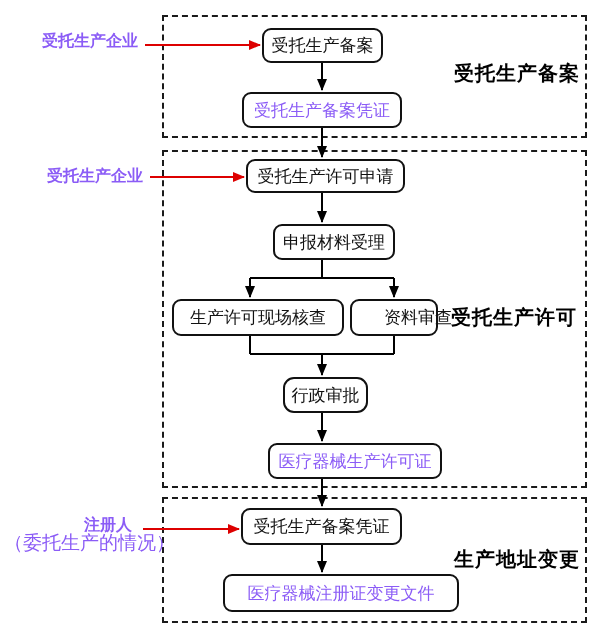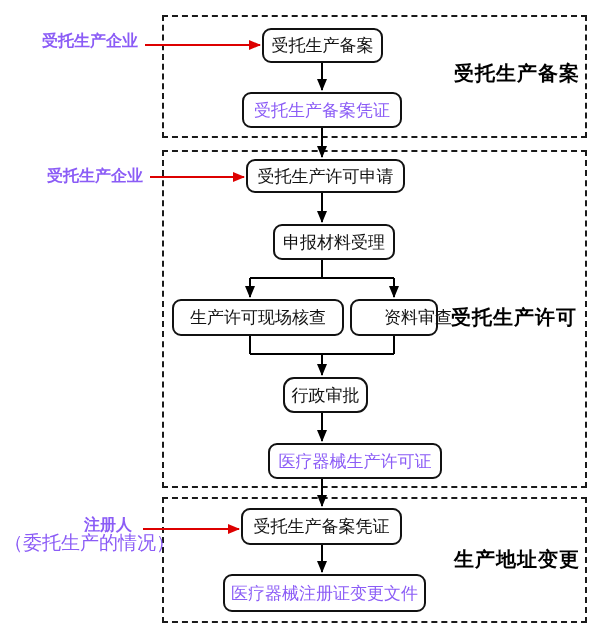--- a/index.html
+++ b/index.html
@@ -123,15 +123,15 @@
 
   <div class="node" style="left:262px; top:28px; width:121px; height:35px;">受托生产备案</div>
   <div class="node result" style="left:242px; top:92px; width:160px; height:36px;">受托生产备案凭证</div>
   <div class="node" style="left:246px; top:159px; width:159px; height:34px;">受托生产许可申请</div>
   <div class="node" style="left:273px; top:224px; width:122px; height:36px;">申报材料受理</div>
   <div class="node" style="left:172px; top:299px; width:172px; height:37px;">生产许可现场核查</div>
   <div class="node" style="left:350px; top:299px; width:88px; height:37px;padding-left:48px;">资料审查</div>
   <div class="node" style="left:283px; top:377px; width:85px; height:36px;border-radius:11px;">行政审批</div>
   <div class="node result" style="left:238px; top:443px; width:174px; height:36px;margin-left:30px;">医疗器械生产许可证</div>
   <div class="node" style="left:241px; top:508px; width:161px; height:37px;">受托生产备案凭证</div>
-  <div class="node result" style="left:223px; top:574px; width:203px; height:38px;">医疗器械注册证变更文件</div>
+  <div class="node result" style="left:223px; top:574px; width:236px; height:38px;">医疗器械注册证变更文件</div>
 
 </div>
 
 </body></html>

